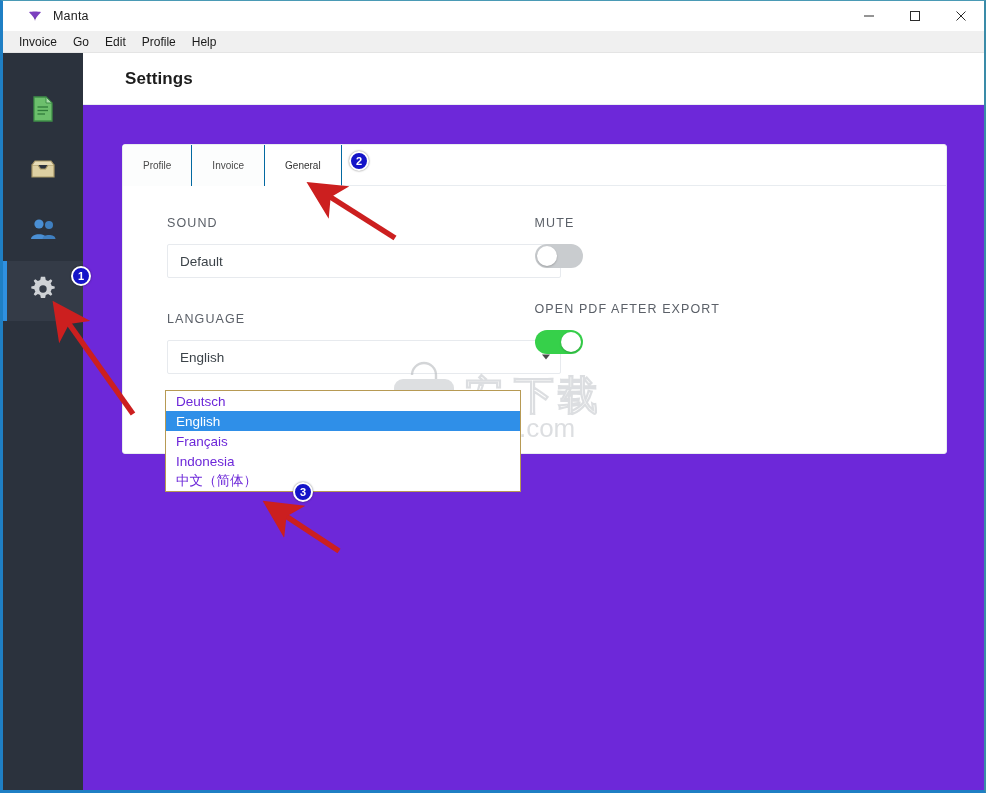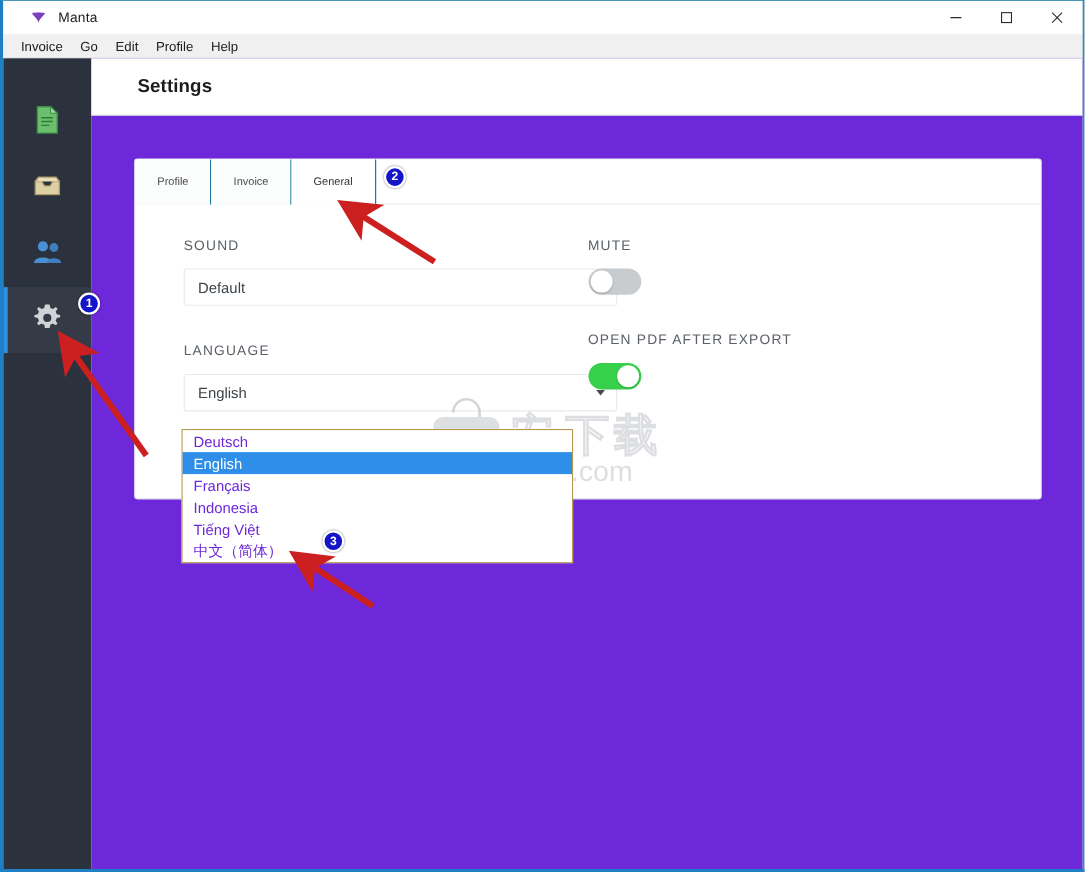--- a/index.html
+++ b/index.html
@@ -272,21 +272,20 @@
         </div>
       </div>
     </div>
   </div>
 
   <div class="dropdown">
     <div class="option">Deutsch</div>
     <div class="option selected">English</div>
     <div class="option">Français</div>
     <div class="option">Indonesia</div>
-    <div class="option">Tiếng Việt</div>
     <div class="option">中文（简体）</div>
   </div>
 
   <div class="watermark">
     <svg width="230" height="90" viewBox="0 0 230 90">
       <g stroke="#b9bcc0" stroke-width="2.4" fill="none">
         <path d="M26 22 a12 12 0 0 1 24 0 v6"></path>
         <rect x="8" y="26" width="60" height="54" rx="9" fill="#c9ccd0" stroke="none"></rect>
         <path d="M26 40 h24 v16 l-12 10 -12-10 z" fill="#bcc0c4" stroke="none"></path>
       </g>

